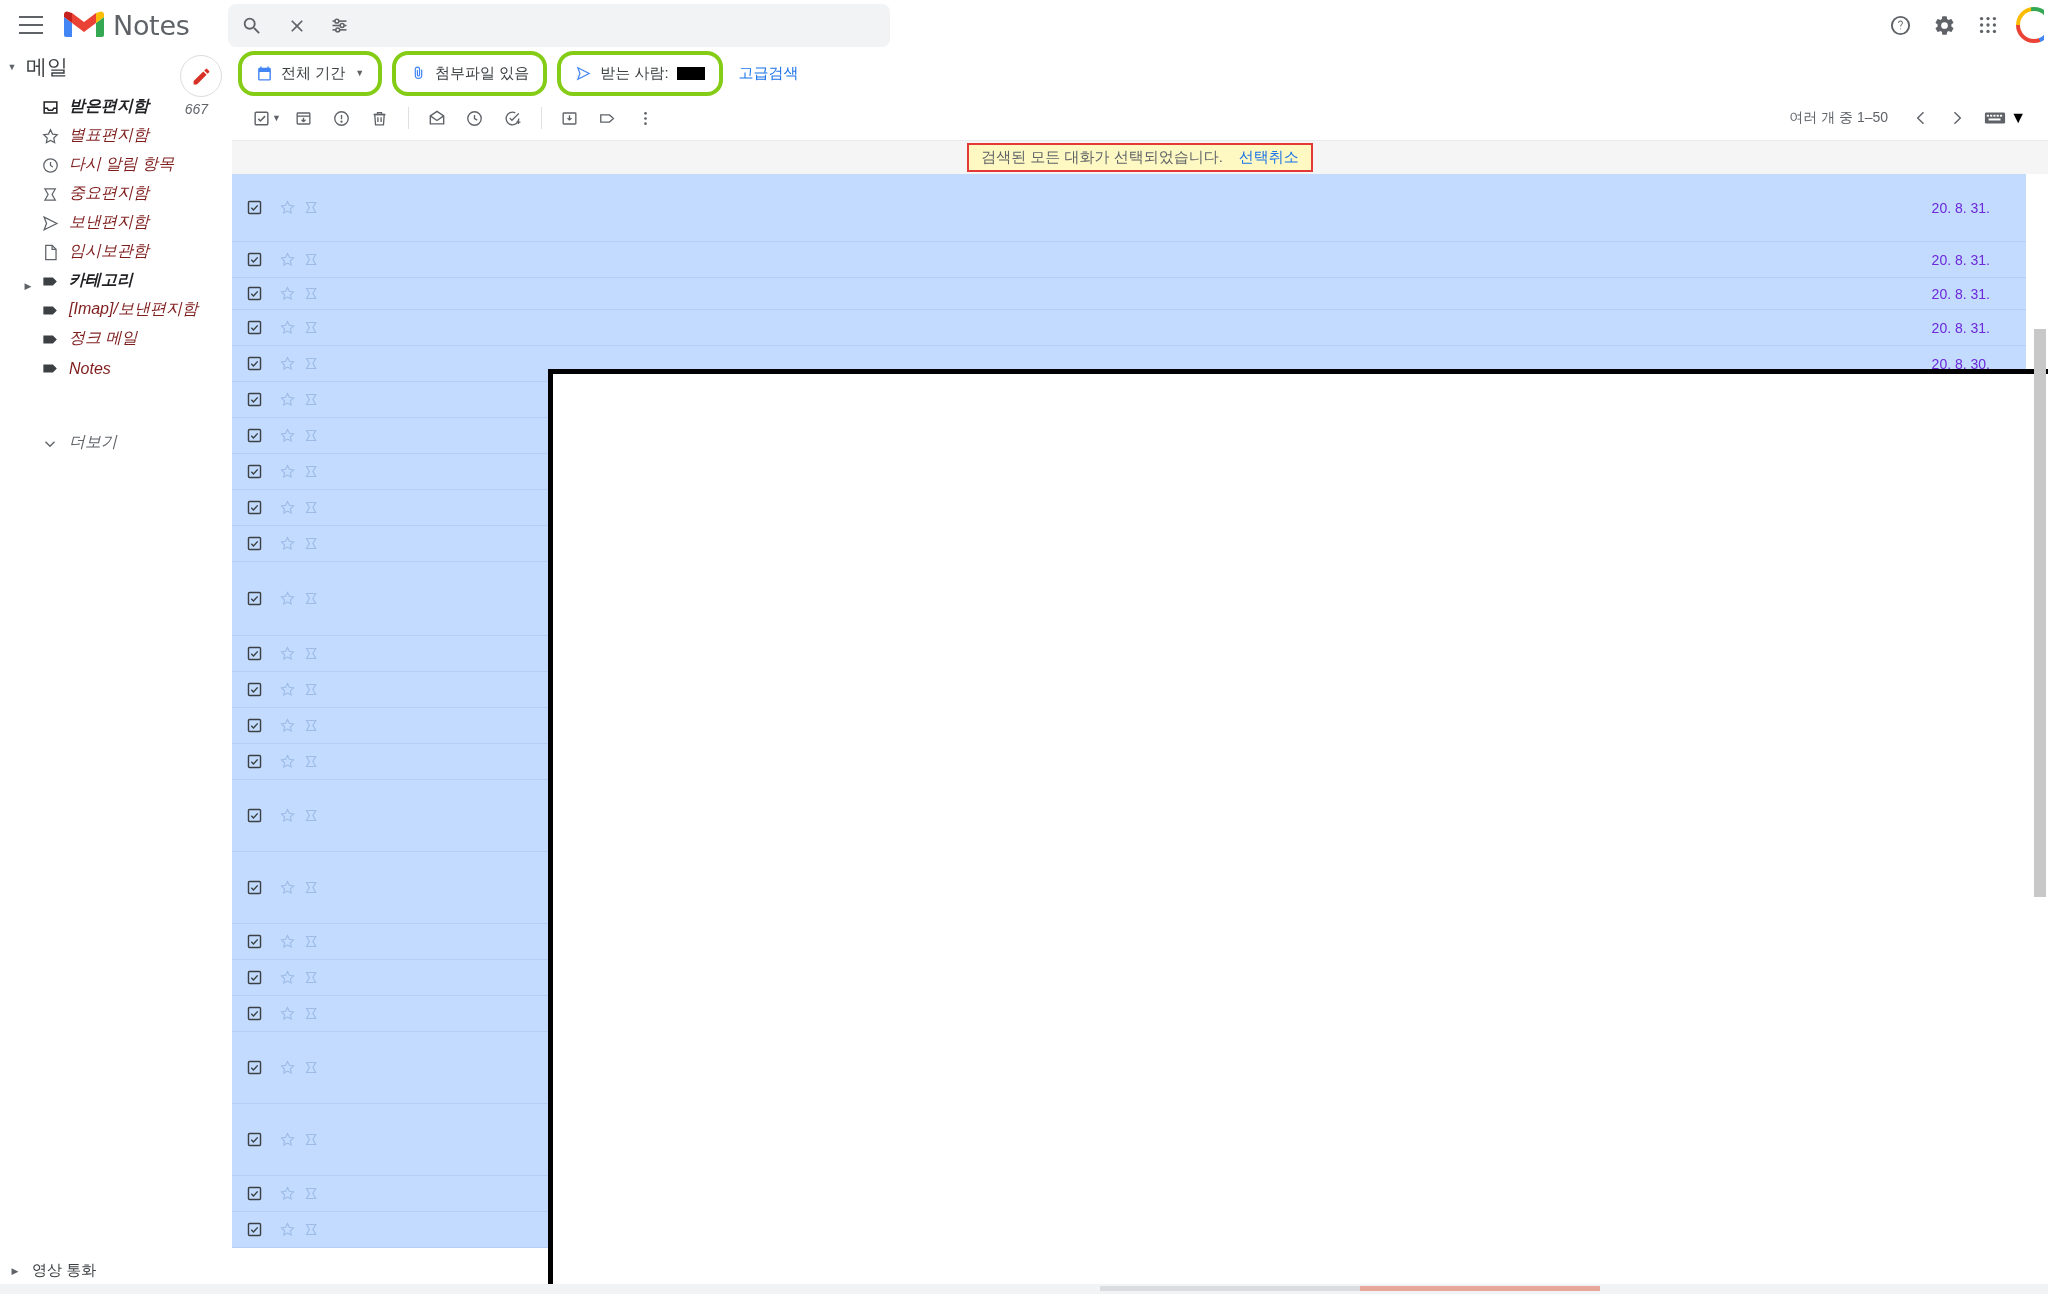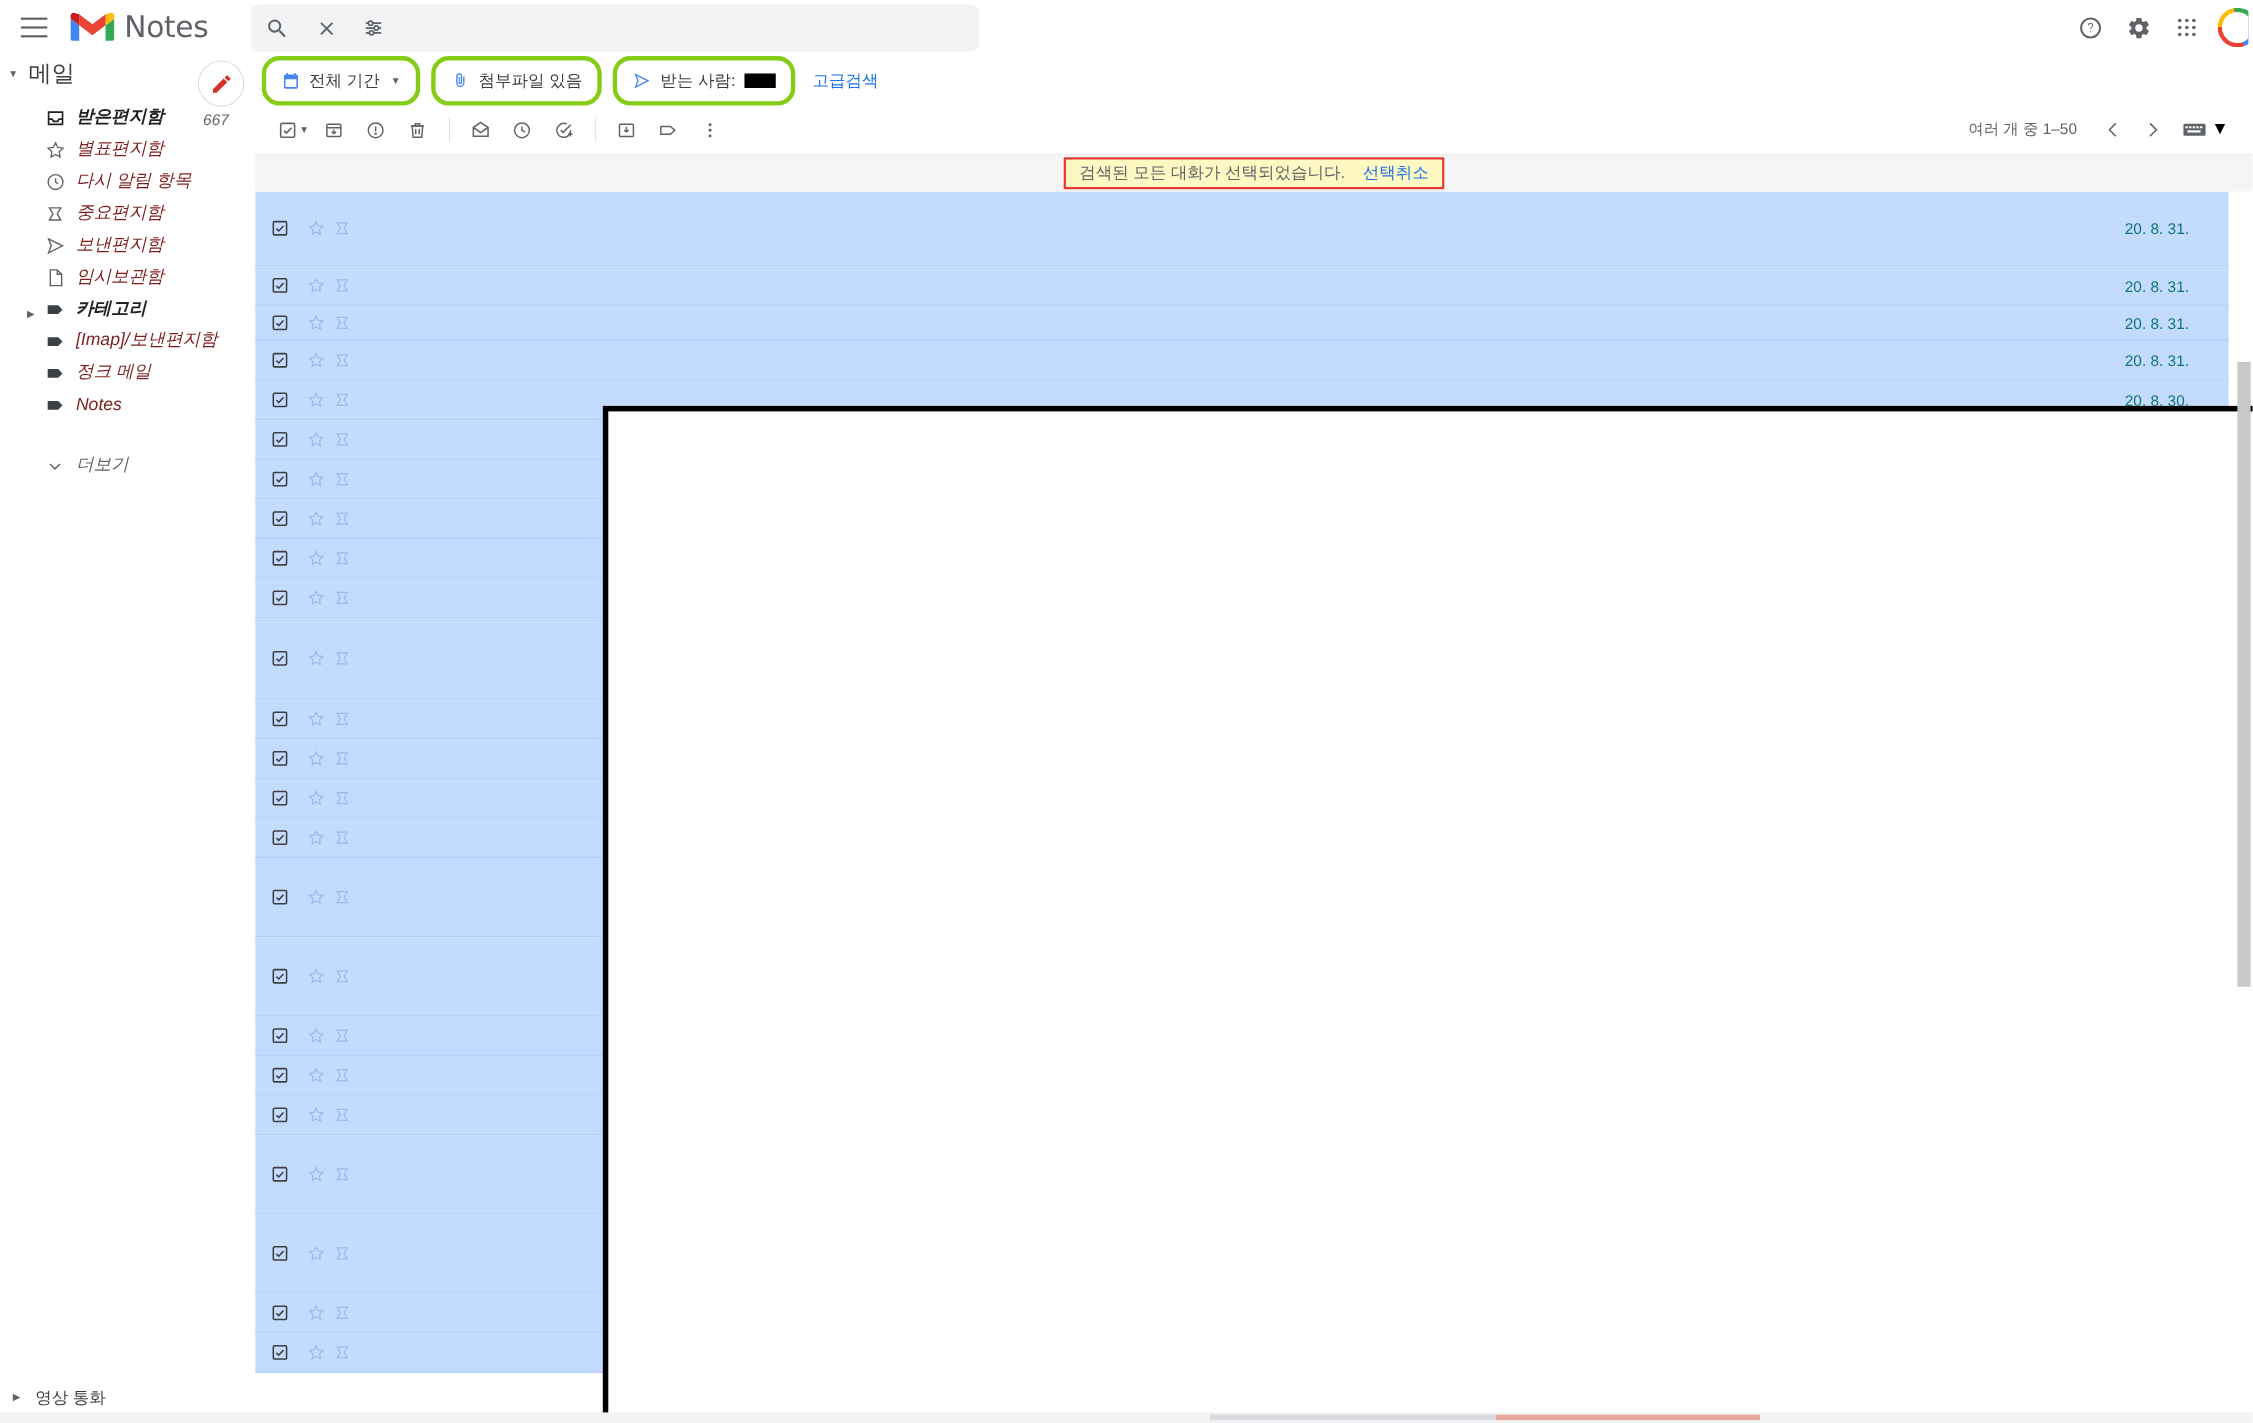--- a/index.html
+++ b/index.html
@@ -94,21 +94,21 @@
     width: 30px; display: flex; align-items: center; justify-content: center;
   }
   .navitem .ntext {
     font-size: 16px; color: #7f1d1d; margin-left: 4px;
     white-space: nowrap;
   }
   .navitem.bold .ntext { font-weight: bold; color: #202124; }
   .navitem .ncount {
     position: absolute; right: 24px; font-size: 14px; color: #5f6368;
   }
-  .more-item { margin-top: 26px; }
+  .more-item { margin-top: 46px; }
   .more-item .ntext { color: #5f6368; }
 
   .videocall {
     position: absolute; left: 0; bottom: 14px; width: 232px;
     display: flex; align-items: center; padding-left: 8px; cursor: pointer;
   }
   .videocall .expander { width: 14px; font-size: 9px; color: #5f6368; display:flex; justify-content:center;}
   .videocall .vtext { font-size: 15px; color: #3c4043; margin-left: 10px; }
 
   
@@ -172,21 +172,21 @@
   .row {
     position: absolute; left: 0; width: 1794px;
     background: #c2dbff; display: flex; align-items: center;
     border-bottom: 1px solid #b3cff5;
     cursor: pointer;
   }
   .row .cb { width: 44px; display: flex; justify-content: center; }
   .row .st { width: 22px; display: flex; justify-content: center; }
   .row .imp { width: 26px; display: flex; justify-content: center; }
   .row .date {
-    position: absolute; right: 36px; font-size: 14px; color: #0f766e;
+    position: absolute; right: 36px; font-size: 14px; color: #6d28d9;
     white-space: nowrap;
   }
 
   .overlay-box {
     position: absolute; left: 316px; top: 195px;
     width: 1613px; height: 1090px;
     background: #fff; border: 5px solid #000;
   }
 
   

